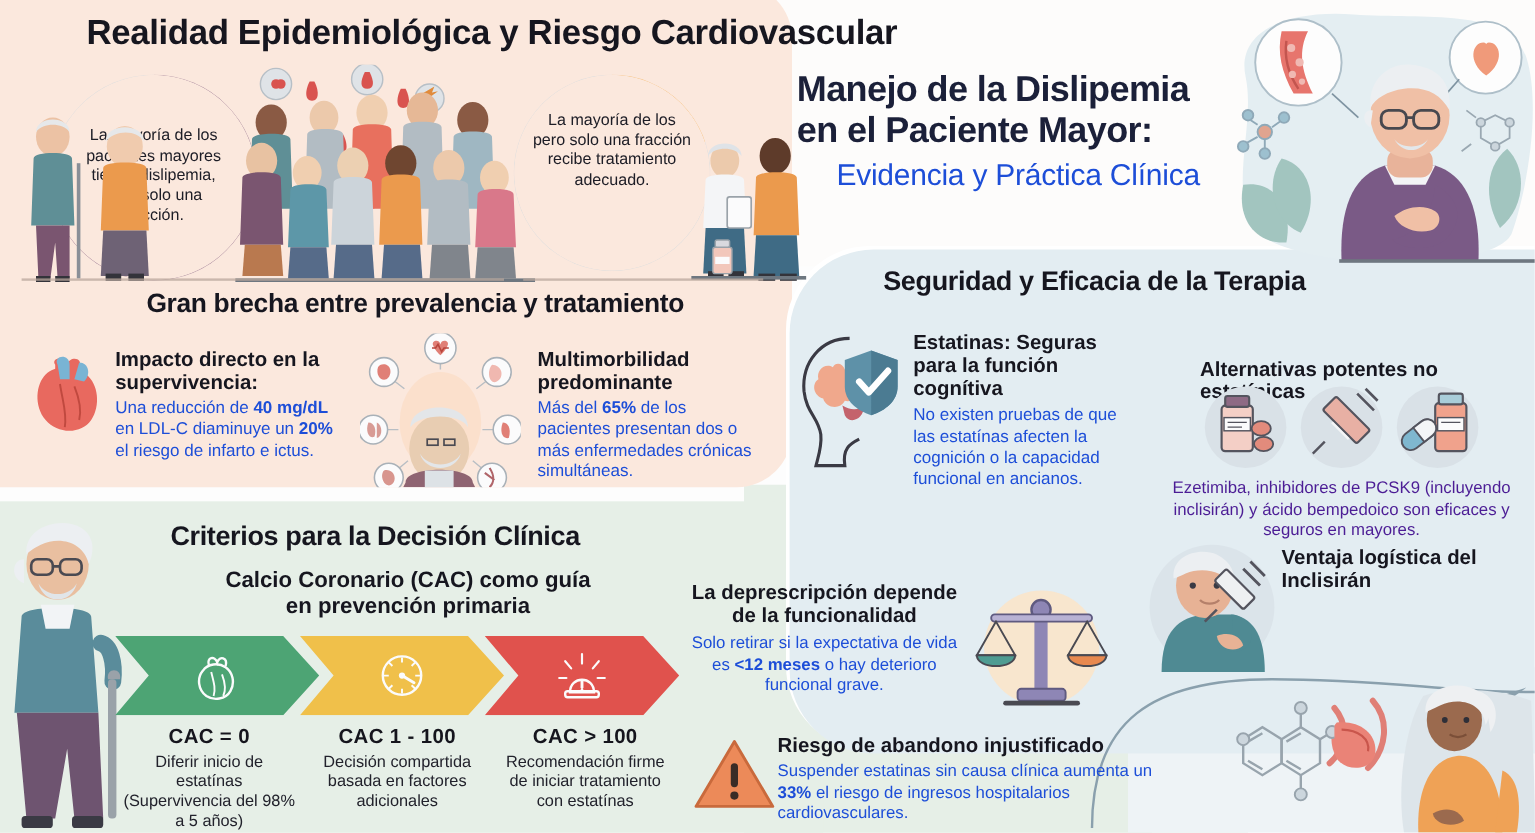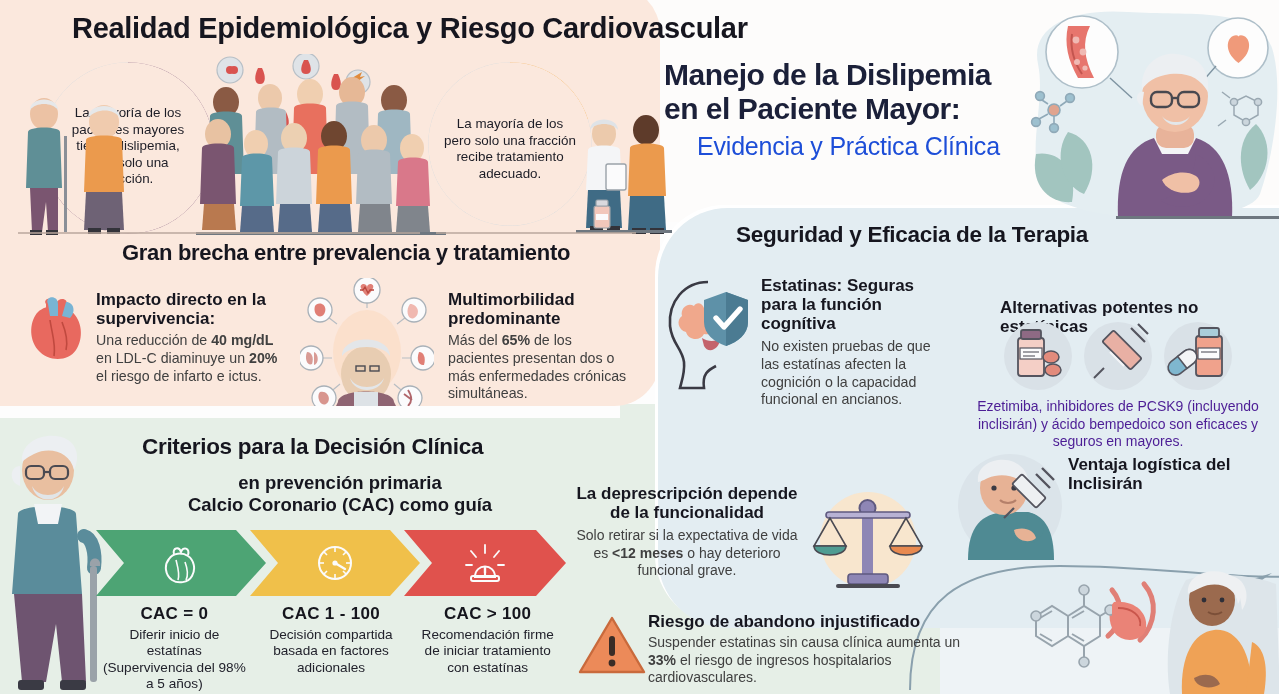--- a/index.html
+++ b/index.html
@@ -68,21 +68,21 @@
     font-size:30px;line-height:1.13;font-weight:bold;color:#1b2039;
     letter-spacing:-.5px;
   }
   .hero-sub{
     position:absolute;left:697px;top:132px;width:420px;
     font-size:25px;line-height:1.14;font-weight:normal;color:#1d4ed8;
     letter-spacing:-.2px;
   }
 
   .block-h{font-size:17px;font-weight:bold;line-height:1.12;color:#16161f;}
-  .block-p{font-size:14.2px;line-height:1.25;color:#404040;}
+  .block-p{font-size:14.2px;line-height:1.25;color:#1d4ed8;}
   .block-p b{font-weight:bold;}
 
   
   .donut{position:absolute;border-radius:50%;}
   .donut-label{
     position:absolute;text-align:center;font-size:13.4px;line-height:1.24;color:#1d1d26;
   }
 
   
   #blk-survival{position:absolute;left:96px;top:290px;width:190px;}
@@ -204,21 +204,21 @@
       <rect x="96" y="212" width="168" height="3" fill="#6e7780"></rect>
     </g>
   </svg>
 
   <h2 class="sect-title" id="title-epi">Realidad Epidemiológica y Riesgo Cardiovascular</h2>
 
   <div class="donut" id="donut-left" style="left: 42px; top: 62px; width: 172px; height: 172px; background: conic-gradient(rgb(122, 83, 120) 0deg, rgb(122, 83, 120) 270deg, rgb(201, 215, 223) 270deg, rgb(201, 215, 223) 360deg); mask: radial-gradient(circle, transparent 70%, rgb(0, 0, 0) 71%);"></div>
   <div class="donut-label" style="left:62px;top:105px;width:132px;">La mayoría de los pacientes mayores tienen dislipemia, pero solo una fracción.</div>
 
   <div class="donut" id="donut-right" style="left: 428px; top: 62px; width: 164px; height: 164px; background: conic-gradient(rgb(244, 173, 77) 0deg, rgb(244, 173, 77) 72deg, rgb(201, 215, 223) 72deg, rgb(201, 215, 223) 360deg); mask: radial-gradient(circle, transparent 70%, rgb(0, 0, 0) 71%);"></div>
-  <div class="donut-label" style="left:444px;top:116px;width:132px;">La mayoría de los pero solo una fracción recibe tratamiento adecuado.</div>
+  <div class="donut-label" style="left:444px;top:92px;width:132px;">La mayoría de los pero solo una fracción recibe tratamiento adecuado.</div>
 
   <svg style="position:absolute;left:8px;top:92px;" width="160" height="148" viewBox="0 0 160 148">
     <g>
       <ellipse cx="36" cy="22" rx="14" ry="16" fill="#ecc2a4"></ellipse>
       <path d="M22,18 C22,4 50,4 50,18 C44,10 28,10 22,18 Z" fill="#e6e8ea"></path>
       <path d="M20,40 C20,34 52,34 52,40 L54,96 L18,96 Z" fill="#5f8f96"></path>
       <path d="M22,96 L50,96 L50,140 L40,140 L38,110 L34,140 L24,140 Z" fill="#7a5570"></path>
       <rect x="22" y="138" width="12" height="5" fill="#33333a"></rect>
         <rect x="38" y="138" width="12" height="5" fill="#33333a"></rect>
       <rect x="56" y="44" width="3" height="96" fill="#8a8f97"></rect>
@@ -482,22 +482,22 @@
       <circle cx="20" cy="38" r="5"></circle>
         <circle cx="68" cy="12" r="5"></circle>
         <circle cx="94" cy="32" r="5"></circle>
         <circle cx="68" cy="84" r="5"></circle>
     </g>
   </svg>
 
   <h2 class="sect-title" id="title-criteria">Criterios para la Decisión Clínica</h2>
 
   <div id="cac-sub">
+    <div>Calcio Coronario (CAC) como guía</div>
     <div>en prevención primaria</div>
-    <div>Calcio Coronario (CAC) como guía</div>
   </div>
 
   <svg style="position:absolute;left:-4px;top:428px;" width="120" height="266" viewBox="0 0 120 266">
     <ellipse cx="52" cy="42" rx="26" ry="30" fill="#e9bfa0"></ellipse>
     <path d="M26,34 C24,10 56,2 72,12 C84,20 82,34 78,42 C74,24 54,18 38,26 C30,30 27,33 26,34 Z" fill="#eceff2"></path>
     <path d="M24,38 C14,38 12,54 24,58" fill="#eceff2"></path>
     <rect x="30" y="38" width="18" height="13" rx="5" fill="none" stroke="#4a4a52" stroke-width="2.2"></rect>
     <rect x="54" y="38" width="18" height="13" rx="5" fill="none" stroke="#4a4a52" stroke-width="2.2"></rect>
     <line x1="48" y1="44" x2="54" y2="44" stroke="#4a4a52" stroke-width="2.2"></line>
     <path d="M36,58 C42,70 62,70 68,58 C64,76 40,76 36,58 Z" fill="#e1e5e8"></path>

